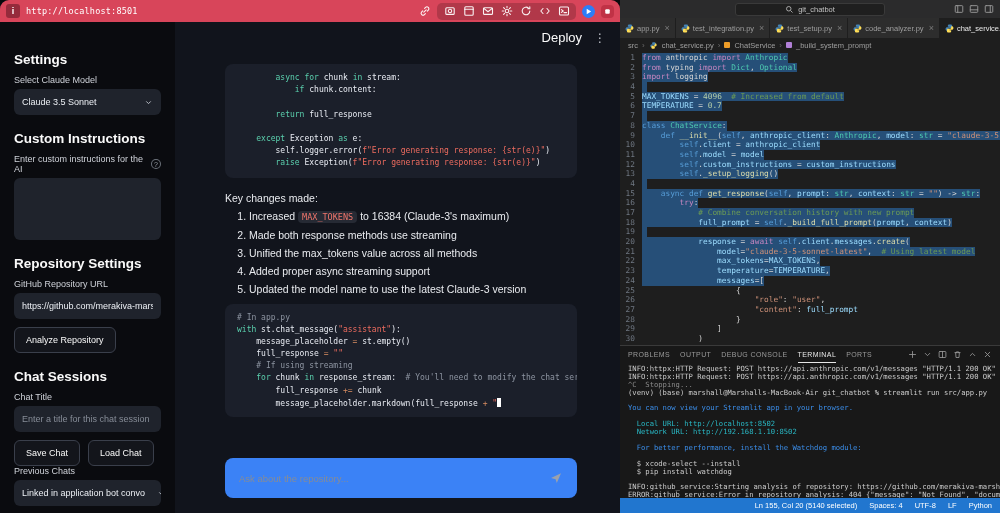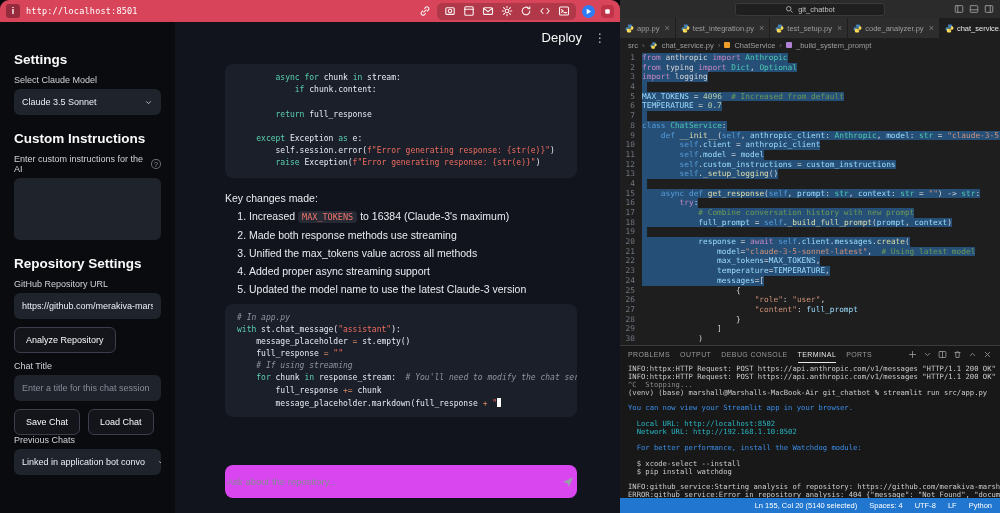--- a/index.html
+++ b/index.html
@@ -36,29 +36,29 @@
   .deploy-row{position:absolute;top:8px;right:14px;display:flex;align-items:center;gap:12px;color:#fafafa;z-index:3}
   .deploy-label{font-size:13px}
   .kebab{color:#c3c7cf;font-size:12px;line-height:1}
   .chat-scroll{position:absolute;inset:0 0 58px 0;overflow:hidden;padding:42px 0 0 50px}
   .content{width:352px}
   .stcode{background:#1b1f2a;border-radius:8px;padding:8px 12px;font-family:"DejaVu Sans Mono",monospace;font-size:8px;line-height:12.2px;color:#e8ebf2;overflow:hidden}
   .stcode .cline{white-space:pre;height:12.2px}
   .stcode .tk-k{color:#5bd0ae}
   .stcode .tk-s{color:#ee6c5f}
   .stcode .tk-o,.stcode .tk-n{color:#d98d62}
-  .stcode .tk-c{color:#8d94a1;font-style:italic}
+  .stcode .tk-c{color:#8d94a1;}
   .stcode .tk-p{color:#e8ebf2}
   .stcode .tk-cur{display:inline-block;width:4px;height:9px;background:#fff;transform:translateY(1px)}
   .chat-text{font-size:10.5px;color:#e9ebef;margin:14px 0 4px}
   ol.changes{margin:6px 0 8px;padding-left:24px;font-size:10.5px;color:#e9ebef}
   ol.changes li{margin-bottom:5px;line-height:13px}
   .tk-ic{font-family:"DejaVu Sans Mono",monospace;font-size:8.5px;color:#f0756b;background:#262a34;border-radius:4px;padding:1px 4px}
   .followup{font-size:10.5px;line-height:1.5;color:#e9ebef;margin:4px 0 10px;width:352px}
-  .chat-input-row{position:absolute;left:50px;bottom:15px;width:352px;height:33px;background:#d946ef;border-radius:8px;display:flex;align-items:center;padding:0 2px;z-index:3}
+  .chat-input-row{position:absolute;left:50px;bottom:15px;width:352px;height:40px;background:#3b82f6;border-radius:8px;display:flex;align-items:center;padding:0 14px;z-index:3}
   .chat-input{flex:1;background:transparent;border:none;outline:none;font-size:9.5px;color:#eceff4;font-family:"Liberation Sans","DejaVu Sans",sans-serif}
   .send-icon{margin-left:6px;display:flex;flex-shrink:0}
 
   
   .right-window{position:absolute;left:620px;top:0;width:380px;height:513px;background:#1e1e1e;display:flex;flex-direction:column;overflow:hidden}
   .titlebar{height:18px;background:#2b2b2c;display:flex;align-items:center;justify-content:center;position:relative;flex-shrink:0}
   .search-box{width:150px;height:13px;background:#1f1f1f;border:1px solid #3a3a3a;border-radius:3px;display:flex;align-items:center;justify-content:center;gap:4px;font-size:7.5px;color:#c0c0c0}
   .titlebar-icons{position:absolute;right:6px;display:flex;gap:5px;color:#9a9a9a}
   .ticon{display:flex}
   .tabbar{height:20px;background:#252526;display:flex;flex-shrink:0;overflow:hidden}
@@ -181,20 +181,21 @@
       <div class="sb-heading">Custom Instructions</div>
       <div class="sb-label">
         <span>Enter custom instructions for the AI</span>
         <span class="help-icon">?</span>
       </div>
       <textarea class="sb-widget sb-textarea" style=""></textarea>
       <div class="sb-heading">Repository Settings</div>
       <div class="sb-label">GitHub Repository URL</div>
       <input class="sb-widget" value="https://github.com/merakiva-marshall/" style="">
       <button class="sb-button">Analyze Repository</button>
+      <div class="sb-heading">Chat Sessions</div>
       <div class="sb-label">Chat Title</div>
       <input class="sb-widget" placeholder="Enter a title for this chat session" style="">
       <div class="btn-row">
         <button class="sb-button">Save Chat</button>
         <button class="sb-button">Load Chat</button>
       </div>
       <div class="sb-label" style="margin-top:0">Previous Chats</div>
       <div class="sb-widget sb-select">
         <span>Linked in application bot convo</span>
         <span class="chev">
@@ -212,21 +213,21 @@
       </div>
       <div class="chat-scroll">
         <div class="content">
           <div class="stcode">
               <div class="cline"><span class="lbody"><span class="tk-p">        </span><span class="tk-k">async</span><span class="tk-p"> </span><span class="tk-k">for</span><span class="tk-p"> chunk </span><span class="tk-k">in</span><span class="tk-p"> stream:</span></span></div>
               <div class="cline"><span class="lbody"><span class="tk-p">            </span><span class="tk-k">if</span><span class="tk-p"> chunk.content:</span></span></div>
               <div class="cline"><span class="lbody"><span class="tk-pl">&nbsp;</span></span></div>
               <div class="cline"><span class="lbody"><span class="tk-p">        </span><span class="tk-k">return</span><span class="tk-p"> full_response</span></span></div>
               <div class="cline"><span class="lbody"><span class="tk-pl">&nbsp;</span></span></div>
               <div class="cline"><span class="lbody"><span class="tk-p">    </span><span class="tk-k">except</span><span class="tk-p"> Exception </span><span class="tk-k">as</span><span class="tk-p"> e:</span></span></div>
-              <div class="cline"><span class="lbody"><span class="tk-p">        self.session.error(</span><span class="tk-s">f"Error generating response: {str(e)}"</span><span class="tk-p">)</span></span></div>
+              <div class="cline"><span class="lbody"><span class="tk-p">        self.logger.error(</span><span class="tk-s">f"Error generating response: {str(e)}"</span><span class="tk-p">)</span></span></div>
               <div class="cline"><span class="lbody"><span class="tk-p">        </span><span class="tk-k">raise</span><span class="tk-p"> Exception(</span><span class="tk-s">f"Error generating response: {str(e)}"</span><span class="tk-p">)</span></span></div>
             </div>
           <p class="chat-text">Key changes made:</p>
           <ol class="changes">
               <li><span class="tk-p">Increased </span><span class="tk-ic">MAX_TOKENS</span><span class="tk-p"> to 16384 (Claude-3's maximum)</span></li>
               <li><span class="tk-p">Made both response methods use streaming</span></li>
               <li><span class="tk-p">Unified the max_tokens value across all methods</span></li>
               <li><span class="tk-p">Added proper async streaming support</span></li>
               <li><span class="tk-p">Updated the model name to use the latest Claude-3 version</span></li>
             </ol>

